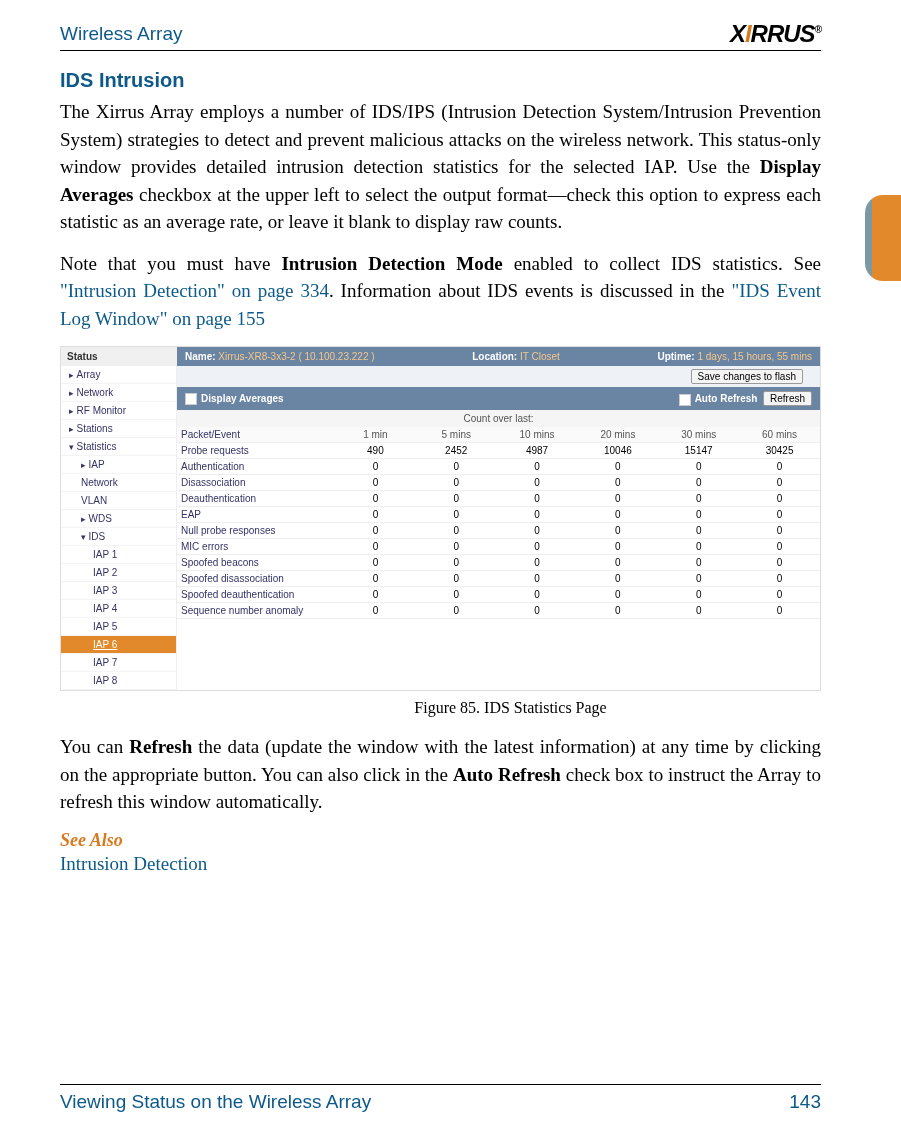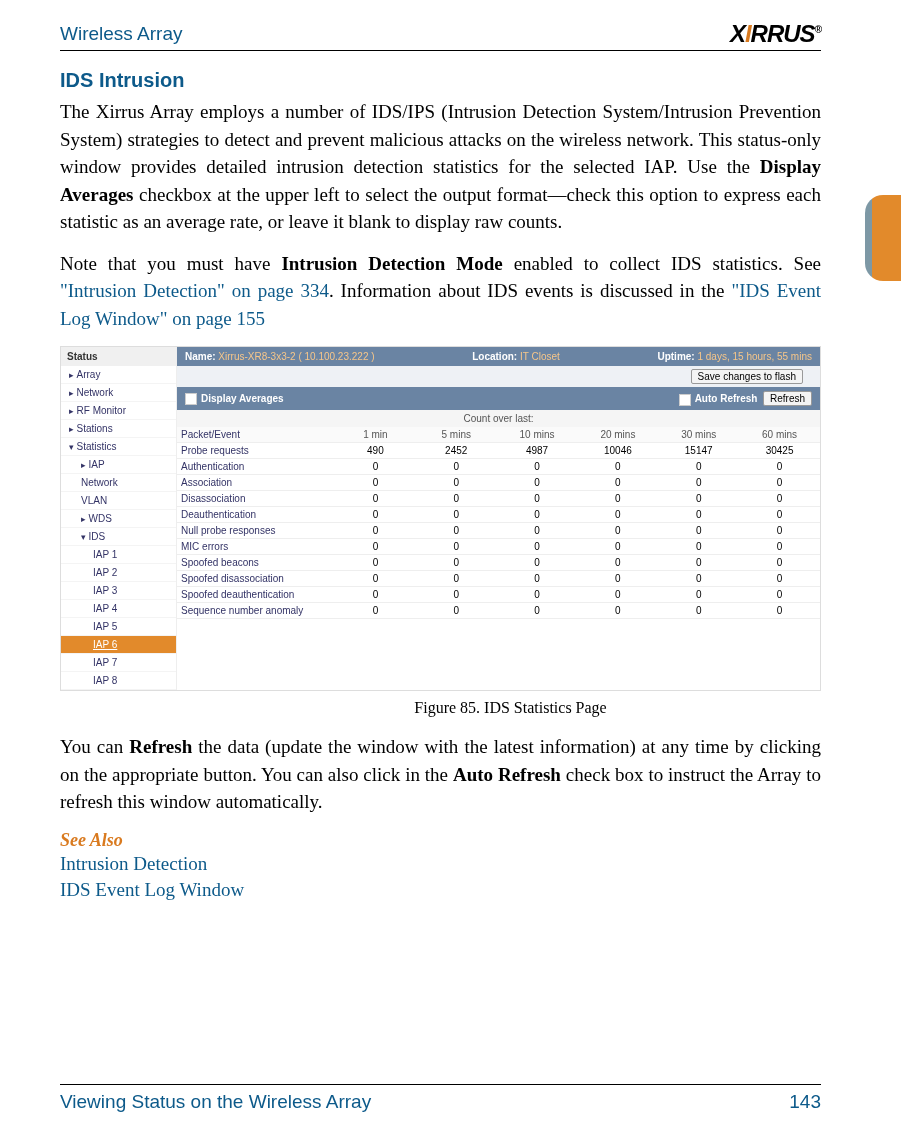--- a/index.html
+++ b/index.html
@@ -279,39 +279,39 @@
               <tr>
                 <td>Authentication</td>
                 <td>0</td>
                 <td>0</td>
                 <td>0</td>
                 <td>0</td>
                 <td>0</td>
                 <td>0</td>
               </tr>
               <tr>
-                <td>Association</td>
-                <td>0</td>
-                <td>0</td>
-                <td>0</td>
-                <td>0</td>
-                <td>0</td>
-                <td>0</td>
-              </tr>
-              <tr>
                 <td>Disassociation</td>
                 <td>0</td>
                 <td>0</td>
                 <td>0</td>
                 <td>0</td>
                 <td>0</td>
                 <td>0</td>
               </tr>
               <tr>
                 <td>Deauthentication</td>
+                <td>0</td>
+                <td>0</td>
+                <td>0</td>
+                <td>0</td>
+                <td>0</td>
+                <td>0</td>
+              </tr>
+              <tr>
+                <td>EAP</td>
                 <td>0</td>
                 <td>0</td>
                 <td>0</td>
                 <td>0</td>
                 <td>0</td>
                 <td>0</td>
               </tr>
               <tr>
                 <td>Null probe responses</td>
                 <td>0</td>
@@ -373,20 +373,19 @@
   </div>
 
   <div class="figure-caption">Figure 85. IDS Statistics Page</div>
 
   <div class="body-text">
     <span>You can </span><span class="bold">Refresh</span><span> the data (update the window with the latest information) at any time by clicking on the appropriate button. You can also click in the </span><span class="bold">Auto Refresh</span><span> check box to instruct the Array to refresh this window automatically.</span>
   </div>
 
   <div class="see-also-head">See Also</div>
   <div class="see-also-link">Intrusion Detection</div>
-  <div class="see-also-link">IDS Event Log Window</div>
 
   <div class="footer">
     <span>Viewing Status on the Wireless Array</span>
     <span>143</span>
   </div>
 
 </div>
 
 </body></html>

